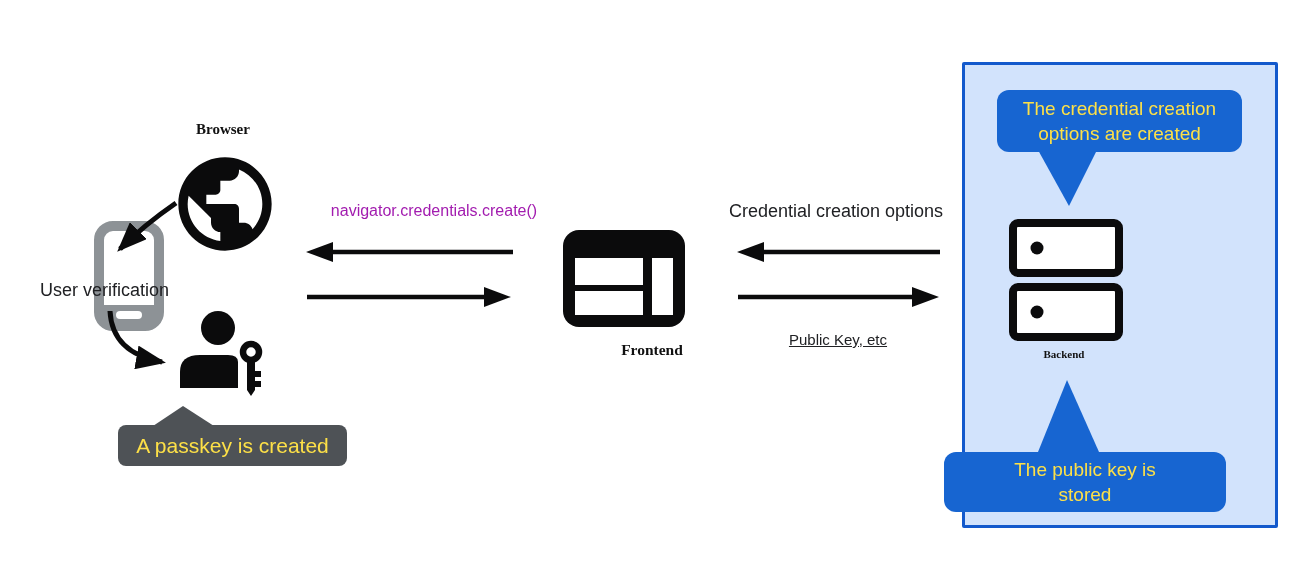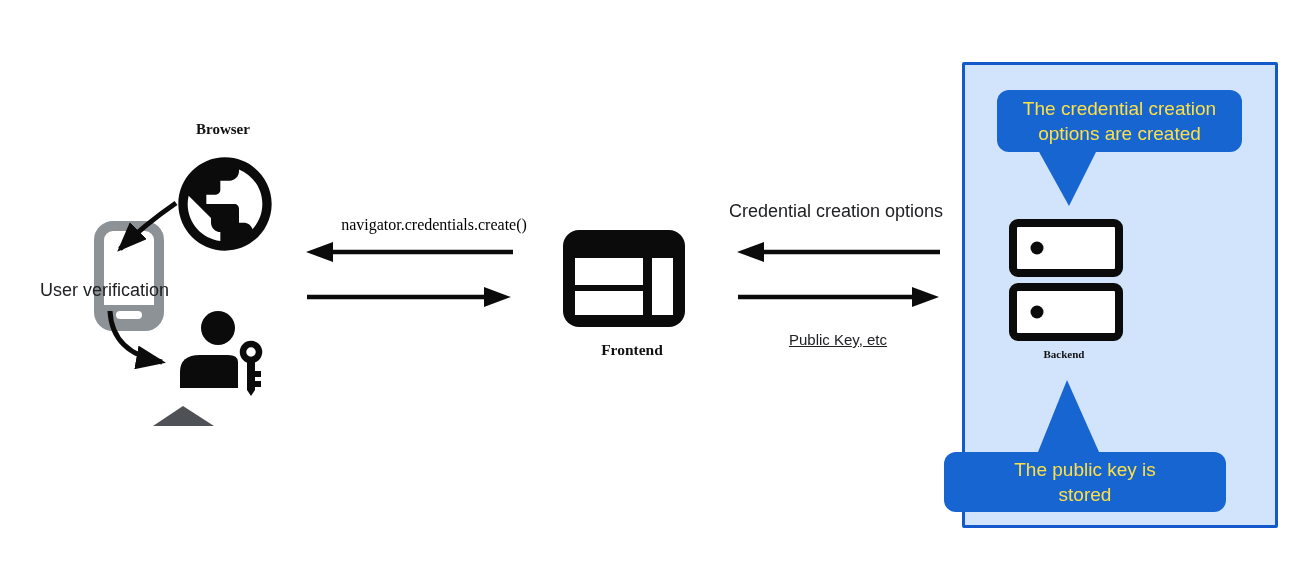--- a/index.html
+++ b/index.html
@@ -10,21 +10,21 @@
     --phone-gray:#8d9296;
     --icon-black:#0b0b0c;
     --text-color:#202124;
   }
   *{margin:0;padding:0;box-sizing:border-box;}
   body{background:#fff;font-family:"Liberation Sans",sans-serif;}
   .stage{position:relative;width:1310px;height:568px;background:#ffffff;overflow:hidden;}
   .abs{position:absolute;}
   .label{color:var(--text-color);text-align:center;white-space:nowrap;}
   .label-bold{font-weight:bold;color:#111;font-family:Liberation Serif, serif;}
-  .mono{font-family:Liberation Serif, serif;color:#000000;margin-top:14px;}
+  .mono{font-family:Liberation Sans, sans-serif;color:#a21caf;}
   .tooltip{display:flex;align-items:center;justify-content:center;text-align:center;
            color:#fde047;white-space:pre-line;}
   .tooltip-gray{background:var(--tooltip-gray);border-radius:8px;font-size:21px;}
   .tooltip-blue{background:var(--bubble-blue);border-radius:12px;font-size:19px;line-height:25px;}
   .panel{background:var(--panel-bg);border:3px solid var(--panel-border);border-radius:2px;}
   .blue-fill{fill:var(--bubble-blue);}
   .gray-fill{fill:var(--tooltip-gray);}
   svg{display:block;overflow:visible;}
 </style>
 </head>
@@ -59,41 +59,42 @@
         <polygon points="0,0 30,12 0,24" fill="var(--icon-black)"></polygon>
       </marker>
     </defs>
     <path d="M 96,38 Q 64,60 40,84" fill="none" stroke="var(--icon-black)" stroke-width="5" marker-end="url(#ah)"></path>
     <path d="M 30,146 Q 32,188 82,197" fill="none" stroke="var(--icon-black)" stroke-width="5" marker-end="url(#ah)"></path>
   </svg>
 
   <svg class="abs" style="left:153px;top:406px;" width="62" height="21" viewBox="0 0 62 21">
     <polygon class="gray-fill" points="30,0 0,20 61,20"></polygon>
   </svg>
+  <div class="abs tooltip tooltip-gray" style="left:118px;top:425px;width:229px;height:41px;">A passkey is created</div>
 
   <div class="abs label mono" style="left:287px;top:202px;width:294px;font-size:16px;text-align:center;">navigator.credentials.create()</div>
 
   <svg class="abs" style="left:305px;top:241px;" width="210" height="22" viewBox="0 0 210 22">
     <line x1="208" y1="11" x2="26" y2="11" stroke="var(--icon-black)" stroke-width="4.5"></line>
     <polygon points="28,1 28,21 1,11" fill="var(--icon-black)"></polygon>
   </svg>
 
   <svg class="abs" style="left:305px;top:286px;" width="207" height="22" viewBox="0 0 207 22">
     <line x1="2" y1="11" x2="181" y2="11" stroke="var(--icon-black)" stroke-width="4.5"></line>
     <polygon points="179,1 179,21 206,11" fill="var(--icon-black)"></polygon>
   </svg>
 
 
   <svg class="abs" style="left:563px;top:230px;" width="122" height="97" viewBox="0 0 122 97">
     <rect x="0" y="0" width="122" height="97" rx="16" fill="var(--icon-black)"></rect>
     <rect x="12" y="28" width="68" height="27" fill="#ffffff"></rect>
     <rect x="12" y="61" width="68" height="24" fill="#ffffff"></rect>
     <rect x="89" y="28" width="21" height="57" fill="#ffffff"></rect>
   </svg>
-  <div class="abs label label-bold" style="left:582px;top:341px;width:100px;font-size:15.5px;">Frontend</div>
+  <div class="abs label label-bold" style="left:602px;top:341px;width:100px;font-size:15.5px;">Frontend</div>
 
   <div class="abs label" style="left:714px;top:201px;width:244px;font-size:18px;">Credential creation options</div>
 
   <svg class="abs" style="left:736px;top:241px;" width="206" height="22" viewBox="0 0 206 22">
     <line x1="204" y1="11" x2="26" y2="11" stroke="var(--icon-black)" stroke-width="4.5"></line>
     <polygon points="28,1 28,21 1,11" fill="var(--icon-black)"></polygon>
   </svg>
 
   <svg class="abs" style="left:736px;top:286px;" width="204" height="22" viewBox="0 0 204 22">
     <line x1="2" y1="11" x2="178" y2="11" stroke="var(--icon-black)" stroke-width="4.5"></line>

